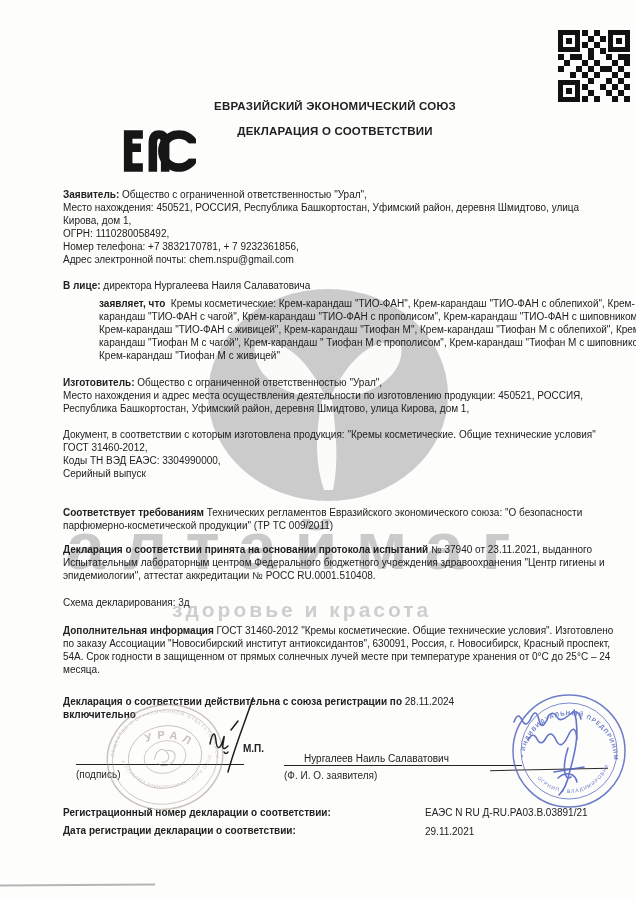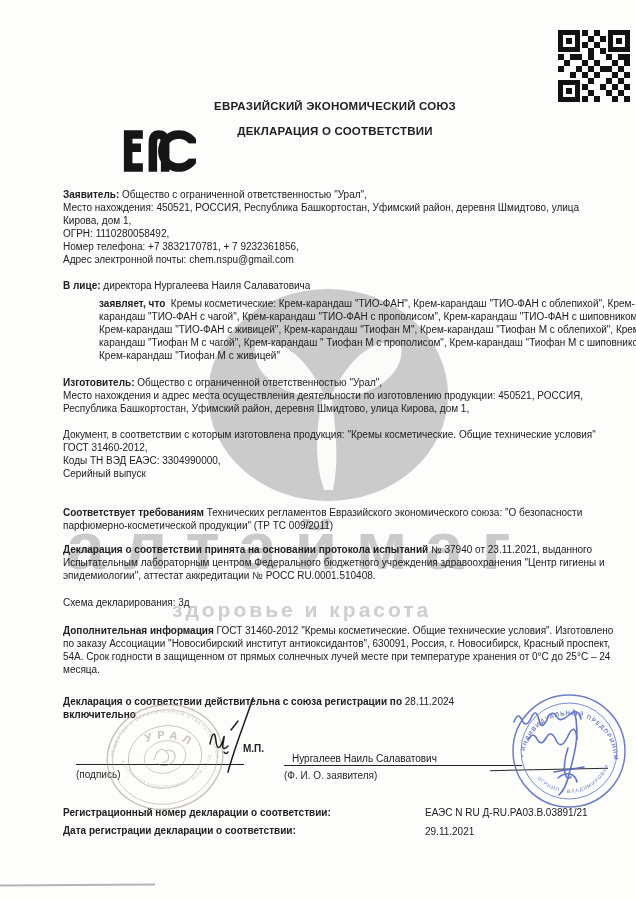--- a/index.html
+++ b/index.html
@@ -97,21 +97,21 @@
   </div>
   <div class="t para" style="top:708px;">
     <b>включительно</b>
   </div>
 
   <div class="t" style="left:243px;top:742px;font-weight:700;">
     <span>М.П.</span>
   </div>
   <div class="abs sigline" style="left:76px;top:752px;width:168px;height:12px;"></div>
   <div class="t cap" style="left:76px;top:768px;width:168px;">(подпись)</div>
-  <div class="t" style="left:292px;top:752px;">Нургалеев Наиль Салаватович</div>
+  <div class="t" style="left:304px;top:752px;">Нургалеев Наиль Салаватович</div>
   <div class="abs sigline" style="left:284px;top:752px;width:238px;height:13px;"></div>
   <div class="t cap" style="left:284px;top:769px;width:238px;">(Ф. И. О. заявителя)</div>
 
   <div class="t regrow-label" style="top:806px;">Регистрационный номер декларации о соответствии:</div>
   <div class="t regrow-value" style="top:806px;">ЕАЭС N RU Д-RU.РА03.В.03891/21</div>
   <div class="t regrow-label" style="top:824px;">Дата регистрации декларации о соответствии:</div>
   <div class="t regrow-value" style="top:825px;">29.11.2021</div>
 
   <svg class="abs" style="left:102px;top:700px;z-index:3;" width="126" height="114" viewBox="0 0 126 114" opacity="0.5">
     <g transform="rotate(-14 63 57)" stroke="#96887e" fill="none">

